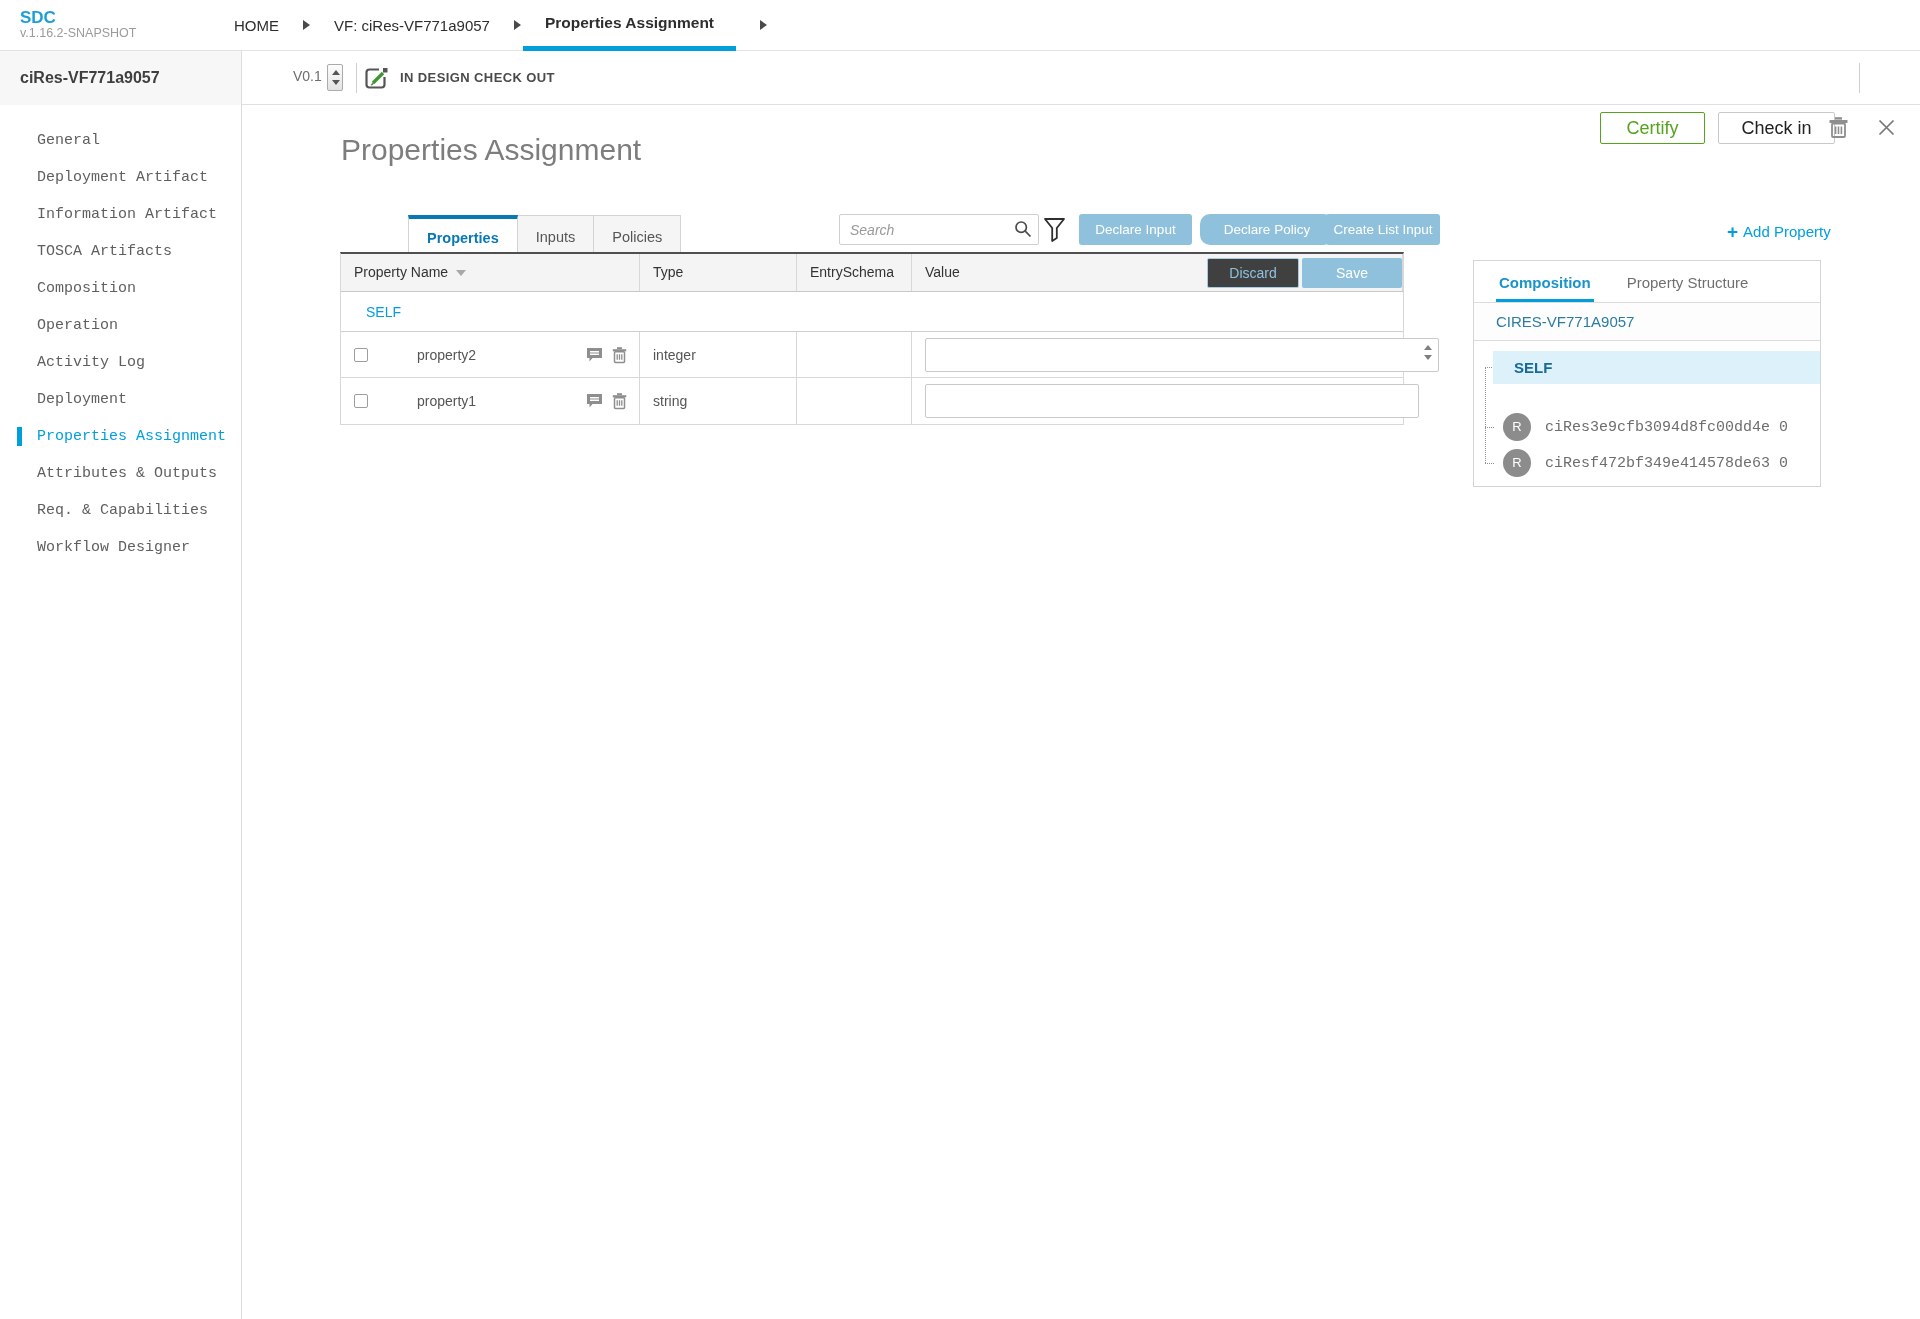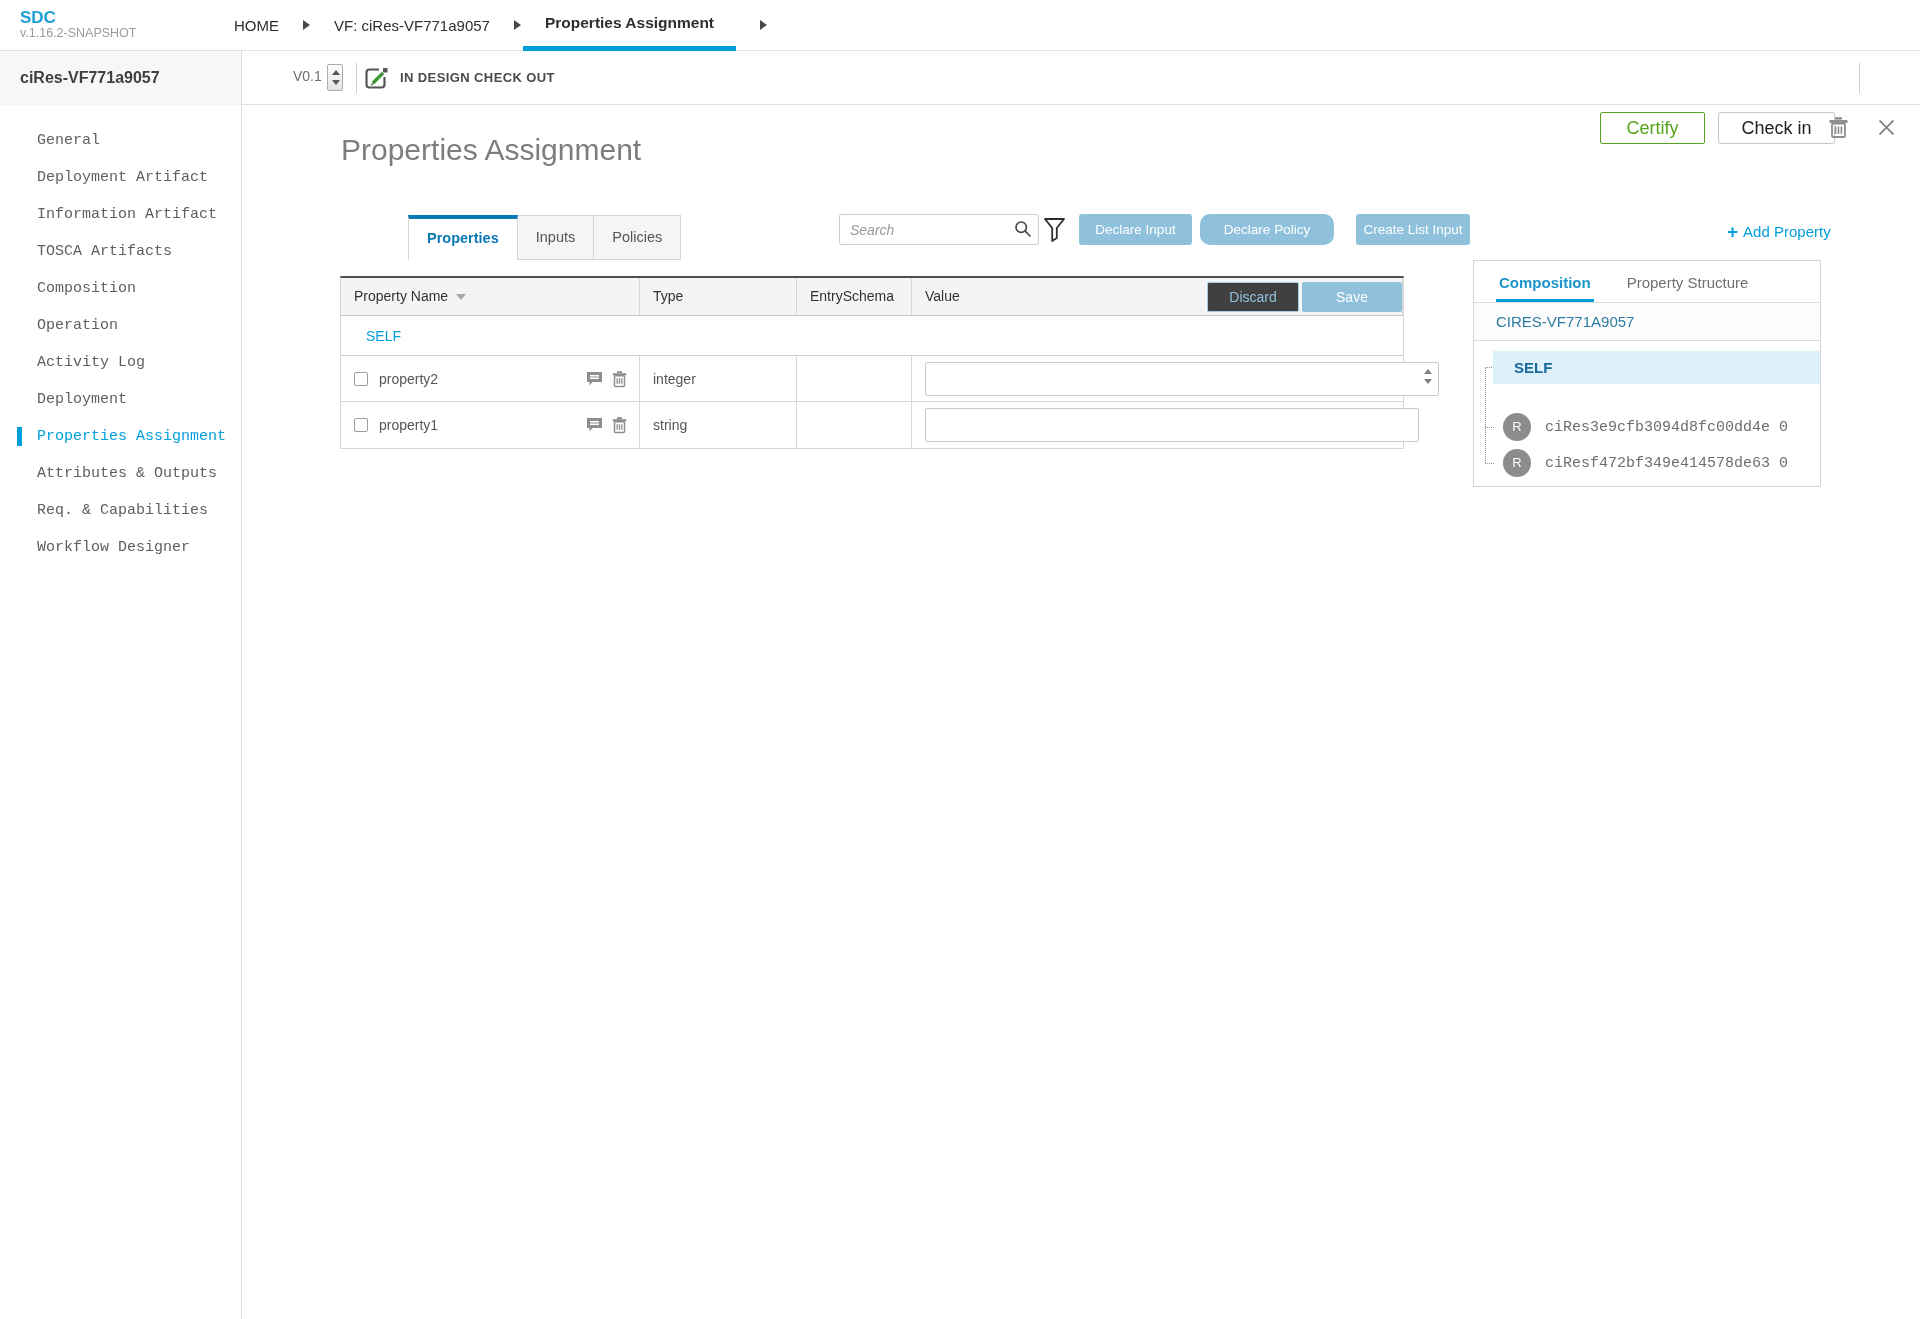--- a/index.html
+++ b/index.html
@@ -67,37 +67,37 @@
                   font-size:14px; font-style:italic; color:#555; outline:none; font-family:"Liberation Sans",sans-serif; }
   .search-input::placeholder { color:#9a9a9a; }
   .search-icon { position:absolute; right:7px; top:6px; }
   .filter-icon { position:absolute; left:1043px; top:217px; cursor:pointer; }
   .btn-lblue { position:absolute; top:214px; height:31px; line-height:31px; text-align:center;
                background:#8fc1dc; color:#fff; font-size:13.5px; border:none; border-radius:3px; cursor:pointer; }
   .add-prop { position:absolute; left:1727px; top:221px; color:#009fdb; font-size:15px; cursor:pointer; white-space:nowrap; }
   .add-prop .plus { font-size:19px; font-weight:bold; vertical-align:-1px; margin-right:5px; }
 
   
-  .ptable { position:absolute; left:340px; top:276px; width:1064px; border-top:2px solid #4f4f4f;
+  .ptable { position:absolute; left:340px; top:252px; width:1064px; border-top:2px solid #4f4f4f;
             border-left:1px solid #d8d8d8; border-right:1px solid #d8d8d8; border-bottom:1px solid #d8d8d8; }
   .thead { position:relative; height:38px; background:#f4f4f4; border-bottom:1px solid #c8c8c8;
            display:grid; grid-template-columns:299px 157px 115px auto; }
   .th { line-height:37px; padding-left:13px; font-size:14px; color:#333; border-right:1px solid #d8d8d8; }
   .th:last-child { border-right:none; }
   .sort-arrow { display:inline-block; width:0; height:0; border-left:5px solid transparent; border-right:5px solid transparent;
                 border-top:6px solid #a8a8a8; margin-left:8px; vertical-align:1px; cursor:pointer; }
   .btn-discard { position:absolute; right:104px; top:4px; width:92px; height:30px; line-height:28px; text-align:center;
                  background:#404040; border:1px solid #a5cce2; color:#8fc1dc; font-size:14px; border-radius:2px; cursor:pointer; }
   .btn-save { position:absolute; right:1px; top:4px; width:100px; height:30px; line-height:30px; text-align:center;
               background:#8fc1dc; color:#fff; font-size:14px; border-radius:2px; cursor:pointer; }
   .self-row { height:40px; line-height:40px; padding-left:25px; background:#fff; border-bottom:1px solid #cfcfcf; }
   .self-link { color:#009fdb; font-size:14px; cursor:pointer; }
   .prow { display:grid; grid-template-columns:299px 157px 115px auto; height:46px; border-bottom:1px solid #d8d8d8; background:#fff; }
   .prow:last-child { border-bottom:none; }
-  .pcell { border-right:1px solid #d8d8d8; display:flex; align-items:center; padding-left:13px; font-size:14px; color:#555; }
+  .pcell { border-right:1px solid #d8d8d8; display:flex; align-items:center; padding-left:13px; font-size:14px; color:#555;gap:38px; }
   .pcell:last-child { border-right:none; }
   .name-cell { position:relative; }
   .cbx { width:14px; height:14px; border:1px solid #9e9e9e; border-radius:2px; background:#fff; margin-right:11px; cursor:pointer; flex:0 0 auto; }
   .row-icons { position:absolute; right:12px; top:15px; display:flex; gap:9px; color:#8e8e8e; }
   .row-icons .ric { cursor:pointer; }
   .val-wrap { position:relative; }
   .val-input { height:34px; border:1px solid #c9c9c9; border-radius:2px; padding:0 8px; font-size:14px; outline:none;
                font-family:"Liberation Sans",sans-serif; color:#444; }
   .spinner { position:absolute; top:7px; width:13px; height:32px; }
   .spinner .sc { position:absolute; left:2px; width:0; height:0; border-left:4px solid transparent; border-right:4px solid transparent; cursor:pointer; }
@@ -220,21 +220,21 @@
       </svg>
     </div>
   </div>
   <div class="filter-icon">
     <svg width="23" height="26" viewBox="0 0 23 26" fill="none" stroke="#2e2e2e" stroke-width="1.8" stroke-linejoin="round">
       <path d="M2 2 H21 L13.8 11 V21 L9.2 24 V11 Z"></path>
     </svg>
   </div>
   <div class="btn-lblue" style="left:1079px;width:113px;">Declare Input</div>
   <div class="btn-lblue" style="left:1200px;width:134px;border-radius:10px;">Declare Policy</div>
-  <div class="btn-lblue" style="left:1356px;width:114px;">Create List Input</div>
+  <div class="btn-lblue" style="left:1326px;width:114px;">Create List Input</div>
 
   <div class="add-prop"><span class="plus">+</span><span>Add Property</span></div>
 
   <div class="ptable">
     <div class="thead">
       <div class="th"><span>Property Name</span><span class="sort-arrow"></span></div>
       <div class="th">Type</div>
       <div class="th">EntrySchema</div>
       <div class="th">Value</div>
       <div class="btn-discard">Discard</div>

